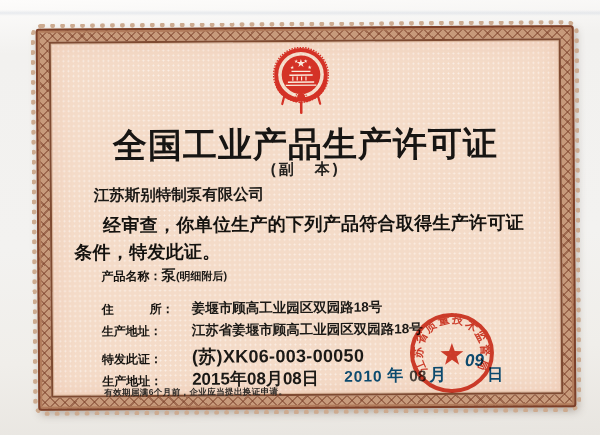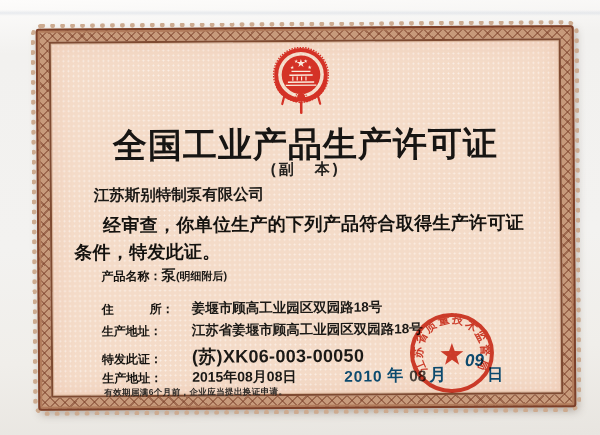--- a/index.html
+++ b/index.html
@@ -46,21 +46,21 @@
   .row.wide .lbl { display:inline-block; width:90px; }
   .row .val { font-size:13.5px; }
   .row-product { top:238px; }
   .row-product .val { font-size:14.5px; }
   .row-product .sfx { font-size:11px; }
   .row-residence { top:271px; }
   .row-prodaddr { top:293px; }
   .row-certno { top:317px; }
   .row-certno .val { font-size:18px; letter-spacing:0.3px; }
   .row-valid { top:340px; }
-  .row-valid .val { font-size:14px;text-align:center; }
+  .row-valid .val { font-size:17px;text-align:center; }
   .note { left:66px; top:359px; font-size:8.5px; font-weight:bold; color:#2a2724; letter-spacing:0.4px; }
   .dt { font-weight:bold; color:#0c4a6e; }
   .dt-year { left:306px; top:341px; font-size:15.5px; letter-spacing:1px; }
   .dt-yu { left:349px; top:339px; font-size:16px; }
   .dt-month { left:371px; top:341px; font-size:15.5px; color:rgba(38,33,28,.82); }
   .dt-mu { left:391px; top:337px; font-size:17px; }
   .dt-day { left:427px; top:325px; font-size:17px;font-style:italic; }
   .dt-du { left:449px; top:339px; font-size:16px; }
   .emblem { left:228px; top:20px; width:74px; height:70px; }
   .seal { left:369px; top:284px; width:90px; height:86px; mix-blend-mode:multiply; opacity:.92; }

